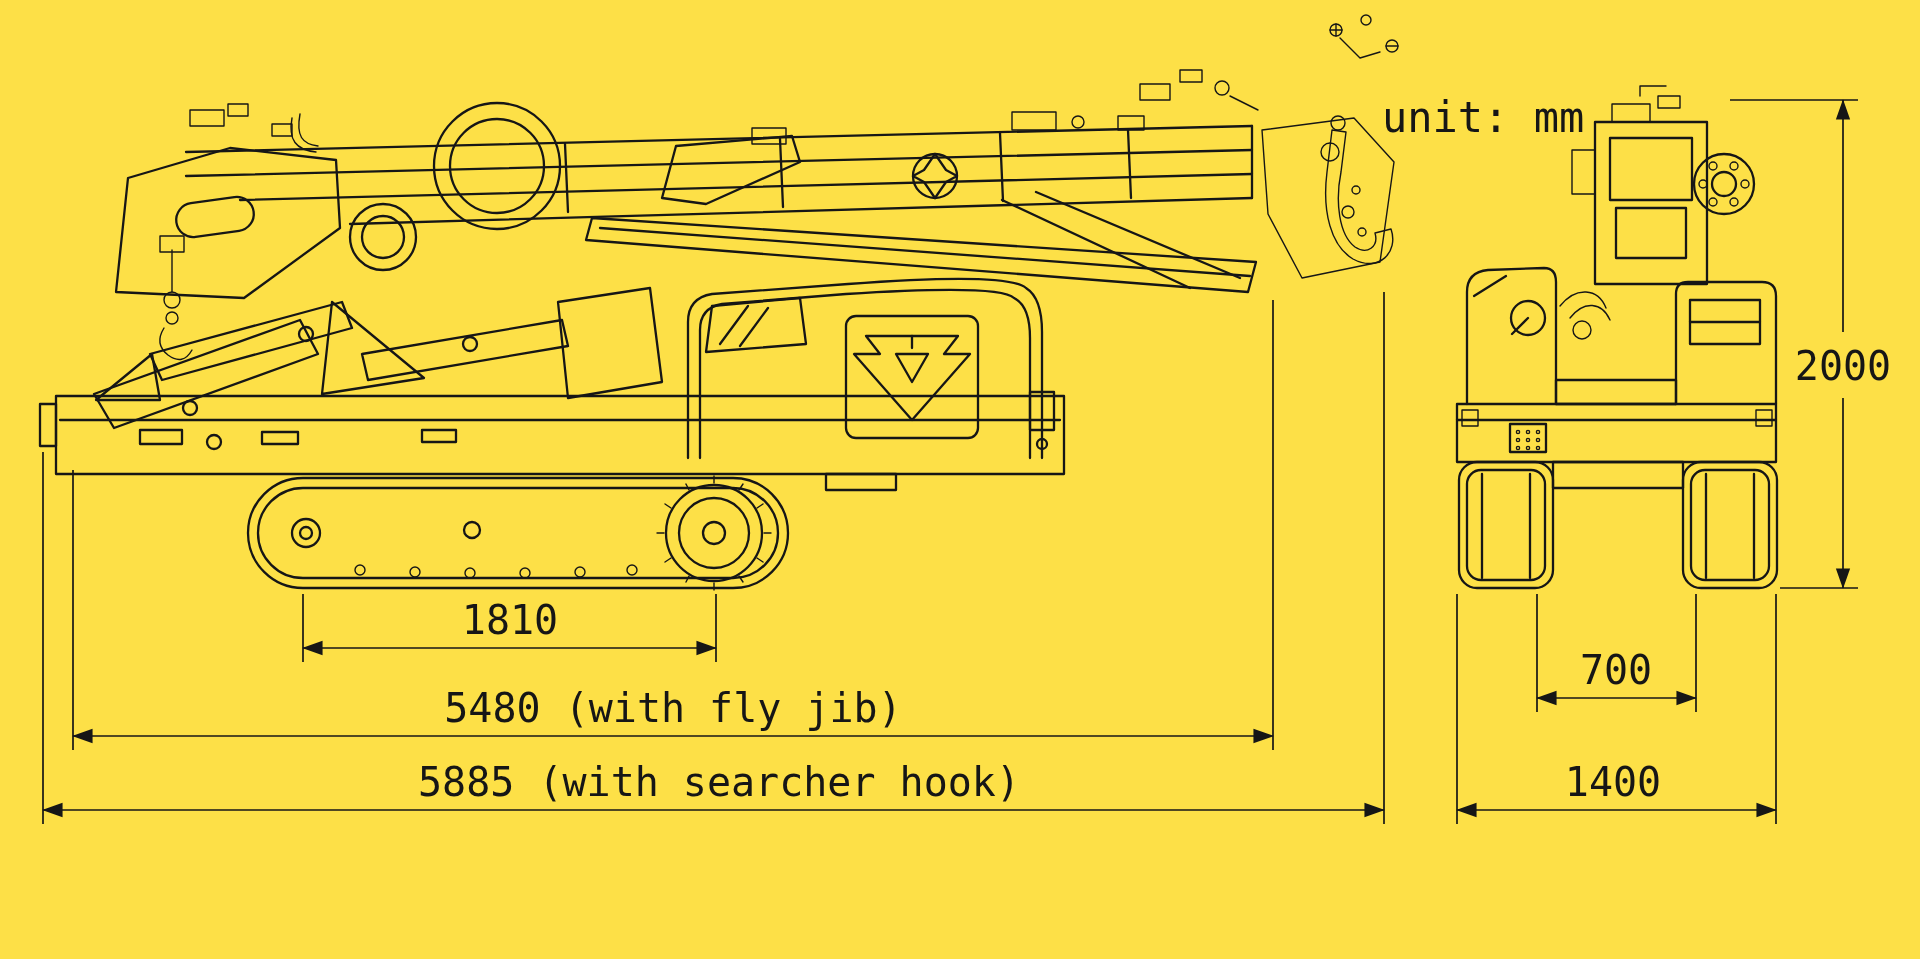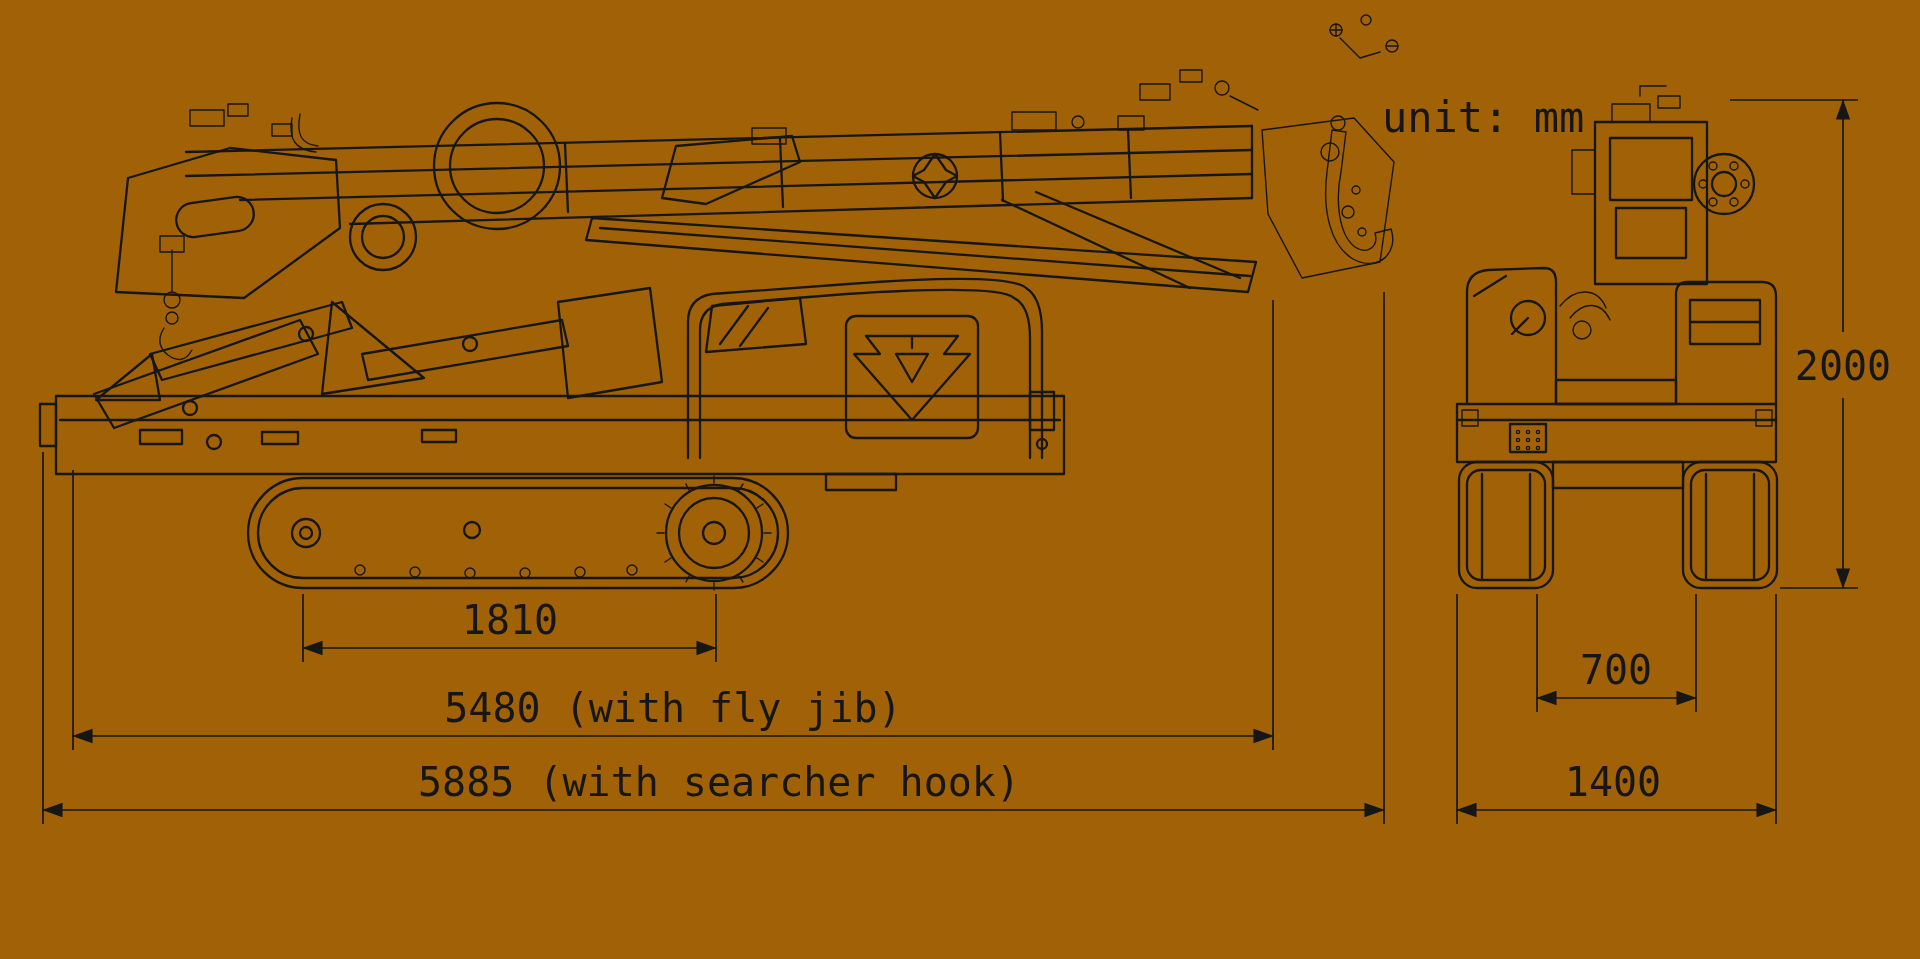--- a/index.html
+++ b/index.html
@@ -1,16 +1,16 @@
 <!DOCTYPE html>
 <html><head>
 <meta charset="utf-8">
 <style>
   html,body{margin:0;padding:0;background:#ffffff;}
-  .canvas{position:relative;width:1920px;height:959px;background:#a16207;overflow:hidden;
+  .canvas{position:relative;width:1920px;height:959px;background:#fde047;overflow:hidden;
           font-family:"DejaVu Sans Mono","Liberation Mono",monospace;}
   svg{display:block;}
   .draw{stroke:#161616;fill:none;stroke-width:2.3;stroke-linecap:round;stroke-linejoin:round;}
   .thin{stroke-width:1.4;}
   .dim{stroke:#161616;fill:none;stroke-width:1.7;stroke-linecap:butt;}
   .dim-text{font-family:"DejaVu Sans Mono","Liberation Mono",monospace;font-size:40px;fill:#161616;stroke:none;}
   .unit-text{font-size:42px;}
 </style>
 </head>
 <body>

